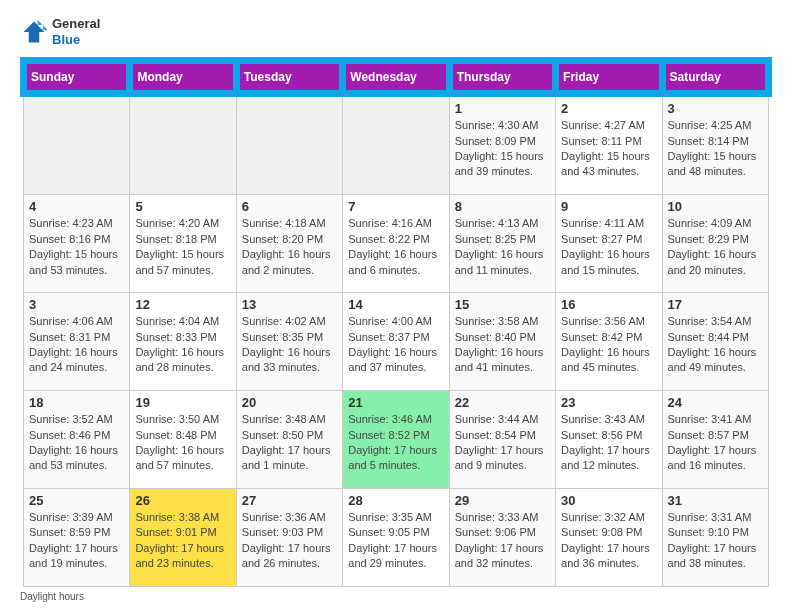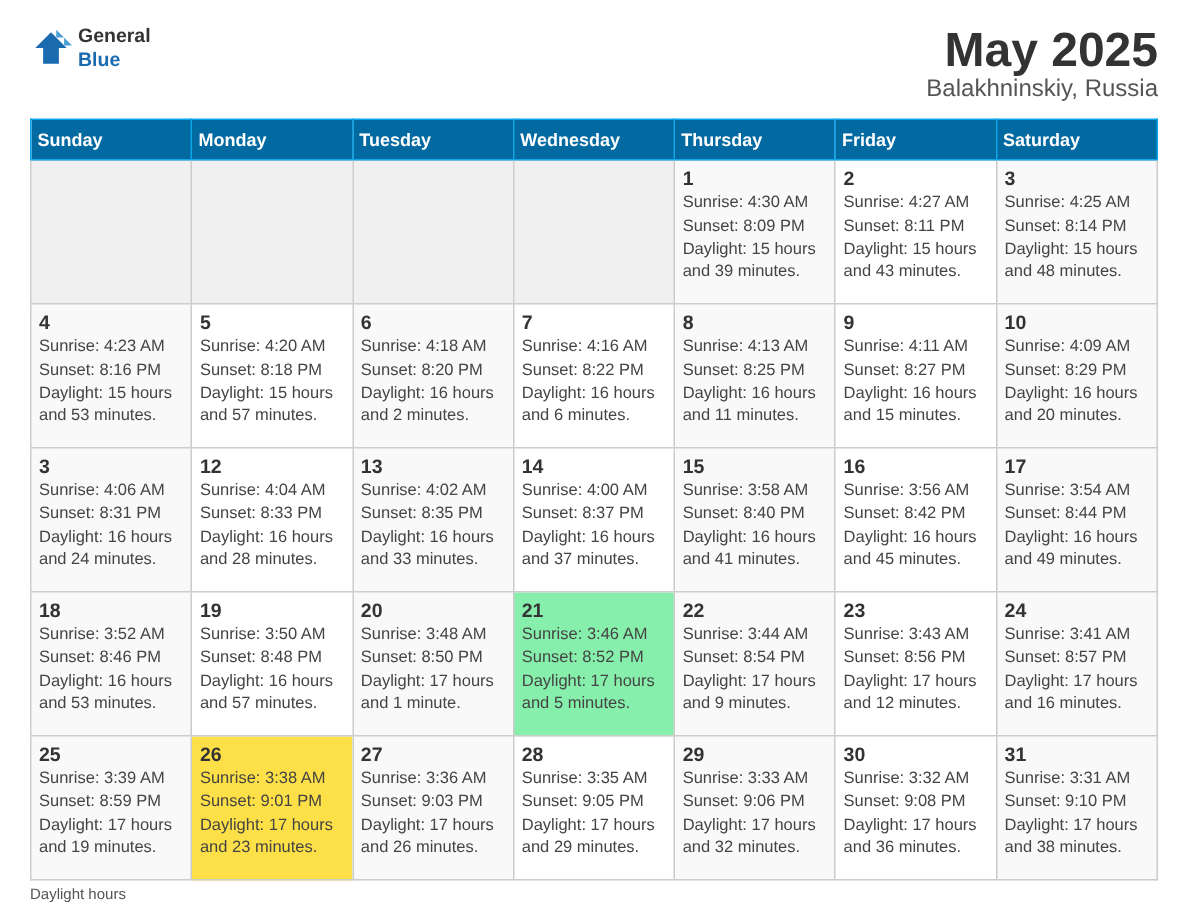--- a/index.html
+++ b/index.html
@@ -50,27 +50,27 @@
       color: #555;
     }
     .calendar {
       flex: 1;
       border: 1px solid #ccc;
       border-collapse: collapse;
       width: 100%;
       table-layout: fixed;
     }
     .calendar th {
-      background-color: #0369a1;
+      background-color: #a21caf;
       color: #fff;
       font-size: 12px;
       font-weight: bold;
       padding: 6px 4px;
       text-align: left;
-      border: 1px solid #0ea5e9;
+      border: 7px solid #0ea5e9;
     }
     .calendar td {
       border: 1px solid #ccc;
       vertical-align: top;
       padding: 4px 5px;
       font-size: 9.5px;
       color: #333;
       background: #fff;
       height: 82px;
     }
@@ -111,24 +111,20 @@
   <div class="header">
     <div class="logo">
       <svg class="logo-icon" viewBox="0 0 32 32">
         <polygon points="16,4 28,16 22,16 22,28 10,28 10,16 4,16" fill="#1a6baf"></polygon>
         <polygon points="20,2 32,14 26,14 26,8 20,8" fill="#4a9fd4"></polygon>
       </svg>
       <div class="logo-text">
         <div style="color:#333;font-weight:bold;font-size:13px;">General</div>
         <div style="color:#1a6baf;font-weight:bold;font-size:13px;">Blue</div>
       </div>
-    </div>
-    <div class="title-block">
-      <div class="title-month">May 2025</div>
-      <div class="title-location">Balakhninskiy, Russia</div>
     </div>
   </div>
 
   <table class="calendar">
     <thead>
       <tr>
         <th>Sunday</th>
         <th>Monday</th>
         <th>Tuesday</th>
         <th>Wednesday</th>

